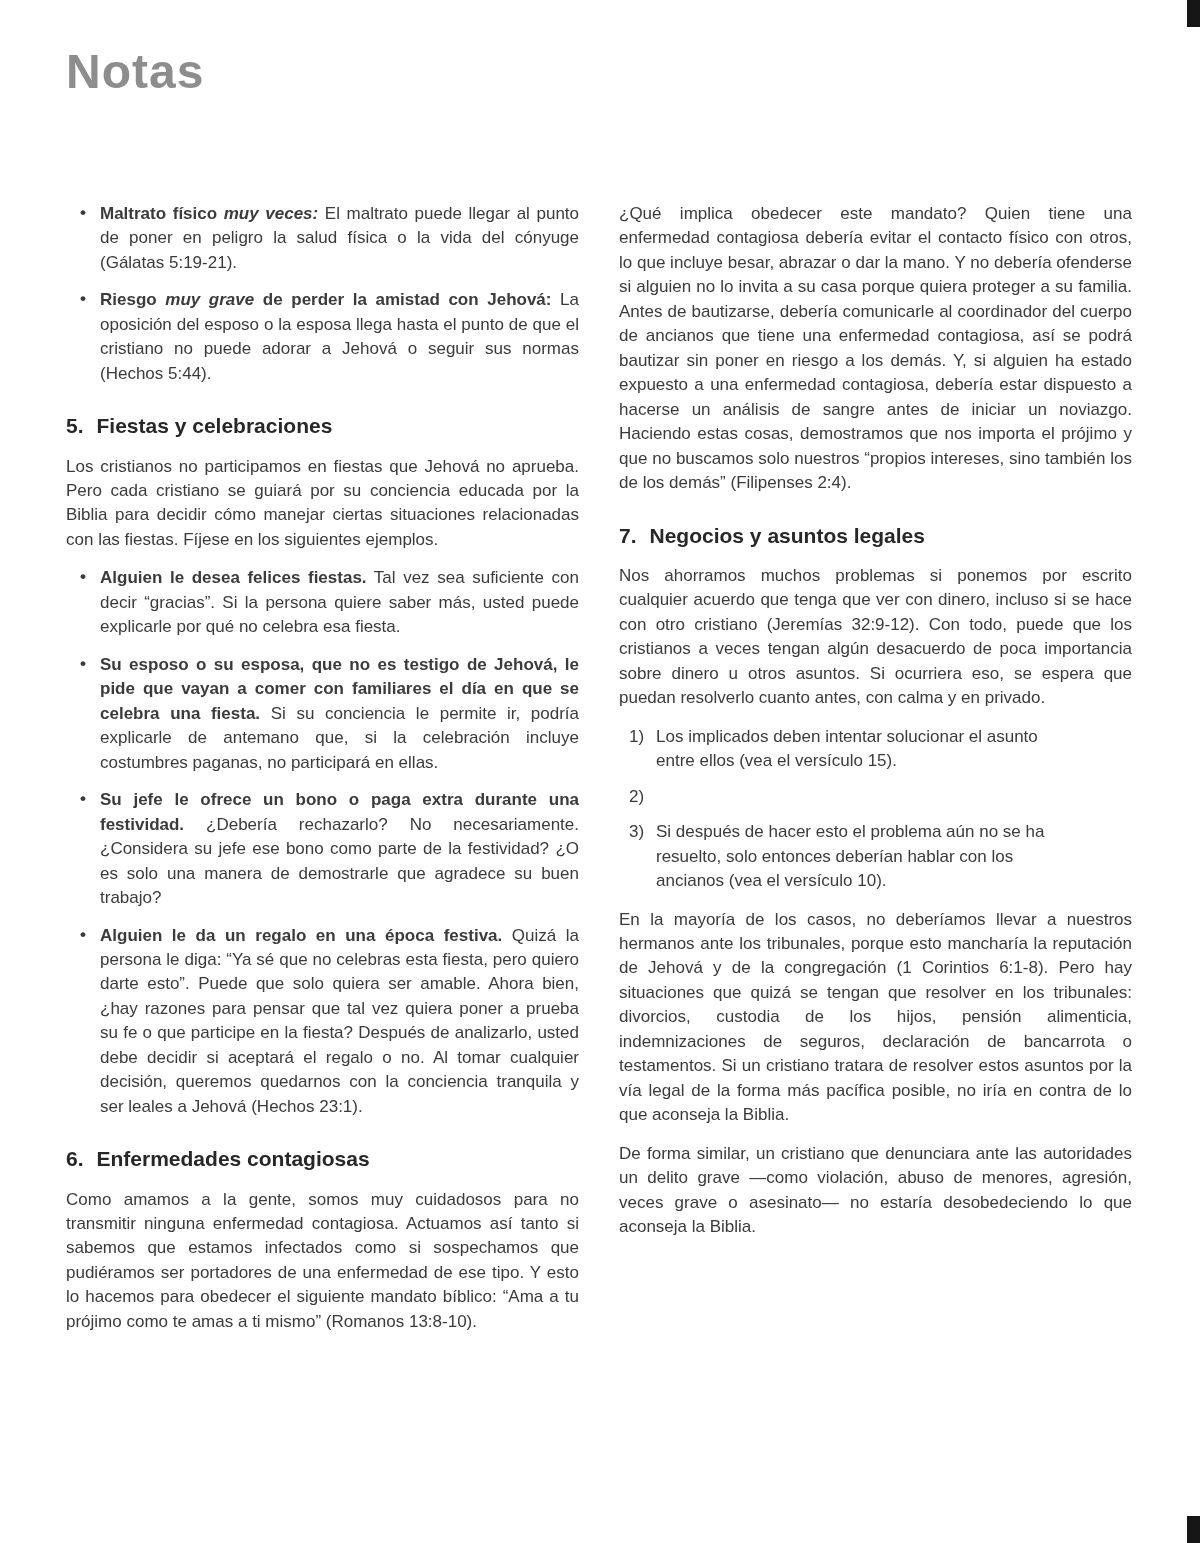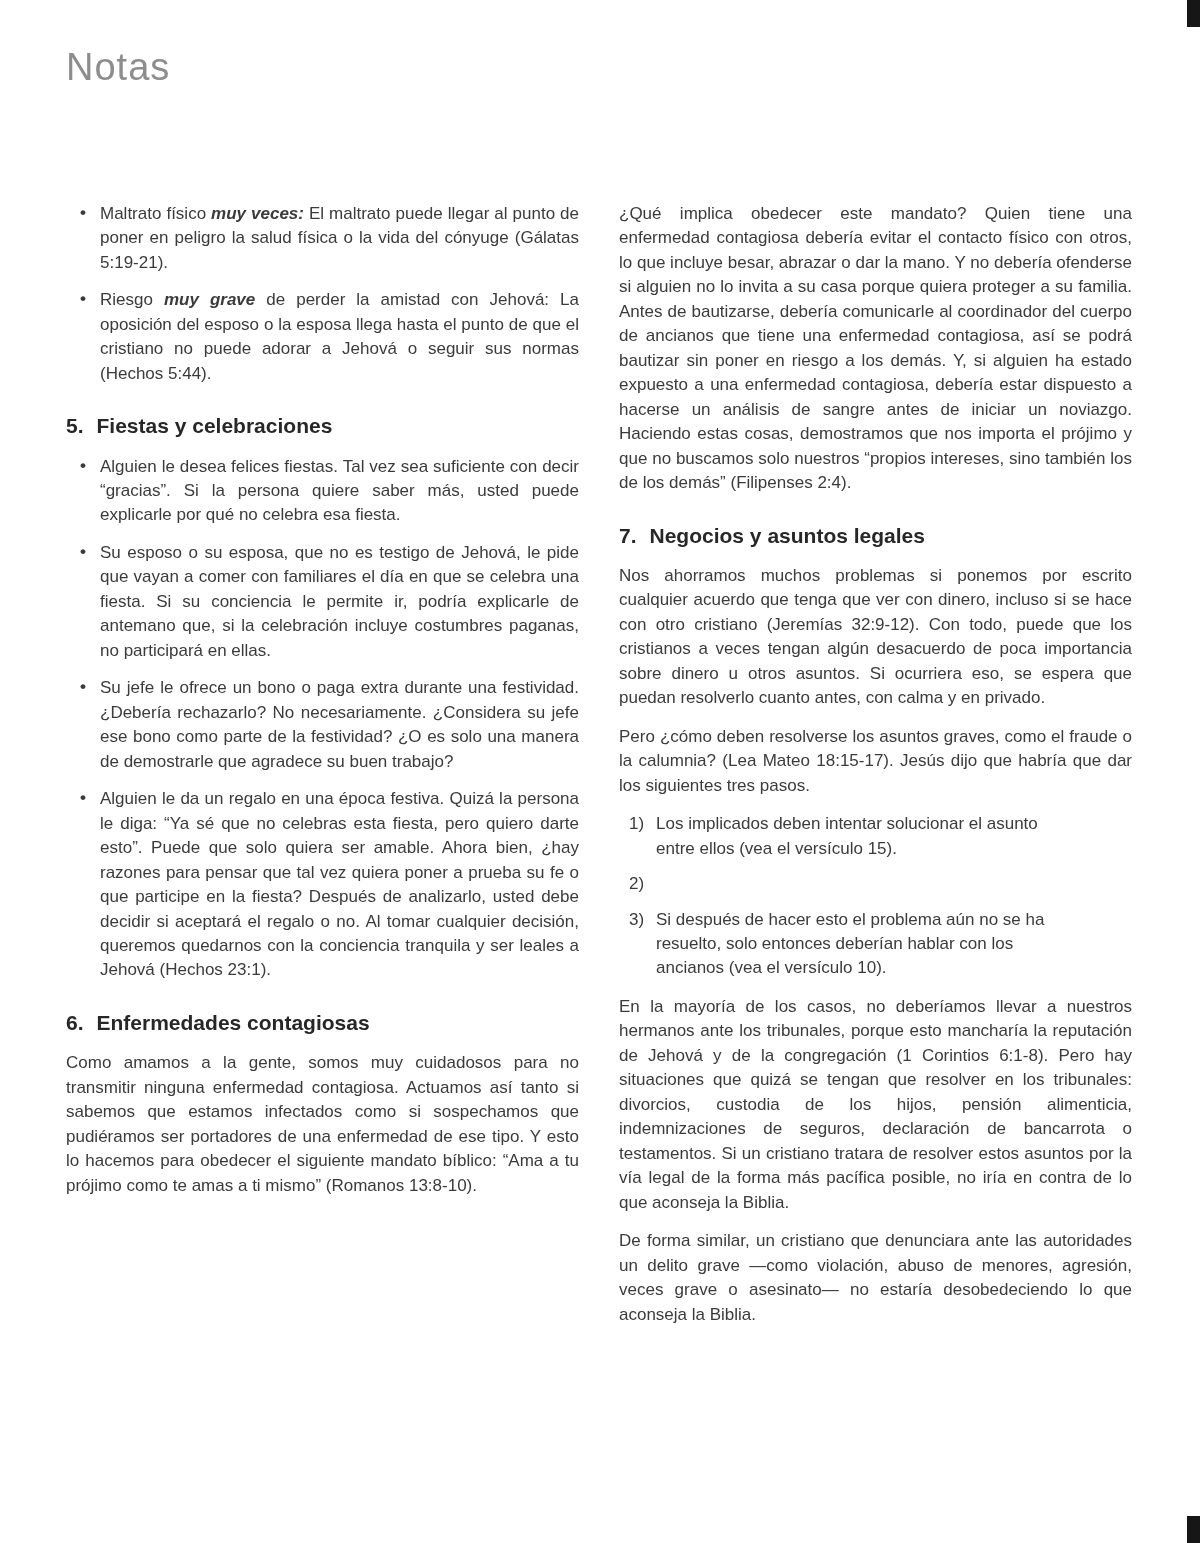--- a/index.html
+++ b/index.html
@@ -10,23 +10,23 @@
     font-family: "Liberation Sans", sans-serif;
     color: #3b3b3b;
     position: relative;
     overflow: hidden;
   }
   .page-title {
     position: absolute;
     left: 66px;
     top: 48px;
     margin: 0;
-    font-size: 38px;
+    font-size: 48px;
     line-height: 1;
-    font-weight: 400;
+    font-weight: 700;
     color: #8d8d8d;
     letter-spacing: 1px;
   }
   .columns {
     position: absolute;
     left: 66px;
     top: 202px;
     width: 1066px;
     display: flex;
     gap: 40px;
@@ -44,21 +44,21 @@
     padding-left: 34px;
     margin: 0 0 13px 0;
   }
   .bullet-text { margin: 0; }
   .dot {
     position: absolute;
     left: 14px;
     top: -1px;
     font-weight: 700;
   }
-  .b { font-weight: 400; }
+  .b { font-weight: 700; }
   .bi { font-weight: 700; font-style: italic; }
   .section-heading {
     display: flex;
     margin: 27px 0 15px 0;
     font-size: 21px;
     line-height: 1.25;
     font-weight: 700;
     color: #272727;
     text-align: left;
     hyphens: none;
@@ -107,20 +107,21 @@
       <div class="bullet">
         <span class="dot">•</span>
         <p class="bullet-text"><span class="b">Riesgo </span><span class="bi">muy grave </span><span class="b">de perder la amistad con Jehová: </span><span>La oposición del esposo o la esposa llega hasta el punto de que el cristiano no puede adorar a Jehová o seguir sus normas (Hechos 5:44).</span></p>
       </div>
 
       <h2 class="section-heading">
         <span class="h-num">5.</span>
         <span class="h-title">Fiestas y celebraciones</span>
       </h2>
 
+      <p class="para">Los cristianos no participamos en fiestas que Jehová no aprueba. Pero cada cristiano se guiará por su conciencia educada por la Biblia para decidir cómo manejar ciertas situaciones relacionadas con las fiestas. Fíjese en los siguientes ejemplos.</p>
 
       <div class="bullet">
         <span class="dot">•</span>
         <p class="bullet-text"><span class="b">Alguien le desea felices fiestas.</span><span> Tal vez sea suficiente con decir “gracias”. Si la persona quiere saber más, usted puede explicarle por qué no celebra esa fiesta.</span></p>
       </div>
 
       <div class="bullet">
         <span class="dot">•</span>
         <p class="bullet-text"><span class="b">Su esposo o su esposa, que no es testigo de Jehová, le pide que vayan a comer con familiares el día en que se celebra una fiesta.</span><span> Si su conciencia le permite ir, podría explicarle de antemano que, si la celebración incluye costumbres paganas, no participará en ellas.</span></p>
       </div>
@@ -148,21 +149,20 @@
 
       <p class="para">¿Qué implica obedecer este mandato? Quien tiene una enfermedad contagiosa debería evitar el contacto físico con otros, lo que incluye besar, abrazar o dar la mano. Y no debería ofenderse si alguien no lo invita a su casa porque quiera proteger a su familia. Antes de bautizarse, debería comunicarle al coordinador del cuerpo de ancianos que tiene una enfermedad contagiosa, así se podrá bautizar sin poner en riesgo a los demás. Y, si alguien ha estado expuesto a una enfermedad contagiosa, debería estar dispuesto a hacerse un análisis de sangre antes de iniciar un noviazgo. Haciendo estas cosas, demostramos que nos importa el prójimo y que no buscamos solo nuestros “propios intereses, sino también los de los demás” (Filipenses 2:4).</p>
 
       <h2 class="section-heading">
         <span class="h-num">7.</span>
         <span class="h-title">Negocios y asuntos legales</span>
       </h2>
 
       <p class="para">Nos ahorramos muchos problemas si ponemos por escrito cualquier acuerdo que tenga que ver con dinero, incluso si se hace con otro cristiano (Jeremías 32:9-12). Con todo, puede que los cristianos a veces tengan algún desacuerdo de poca importancia sobre dinero u otros asuntos. Si ocurriera eso, se espera que puedan resolverlo cuanto antes, con calma y en privado.</p>
 
-      <p class="para">Pero ¿cómo deben resolverse los asuntos graves, como el fraude o la calumnia? (Lea Mateo 18:15-17). Jesús dijo que habría que dar los siguientes tres pasos.</p>
 
       <div class="steps">
         <div class="step">
           <span class="step-num">1)</span>
           <span class="step-text">Los implicados deben intentar solucionar el asunto entre ellos (vea el versículo 15).</span>
         </div>
         <div class="step">
           <span class="step-num">2)</span>
         </div>
         <div class="step">

